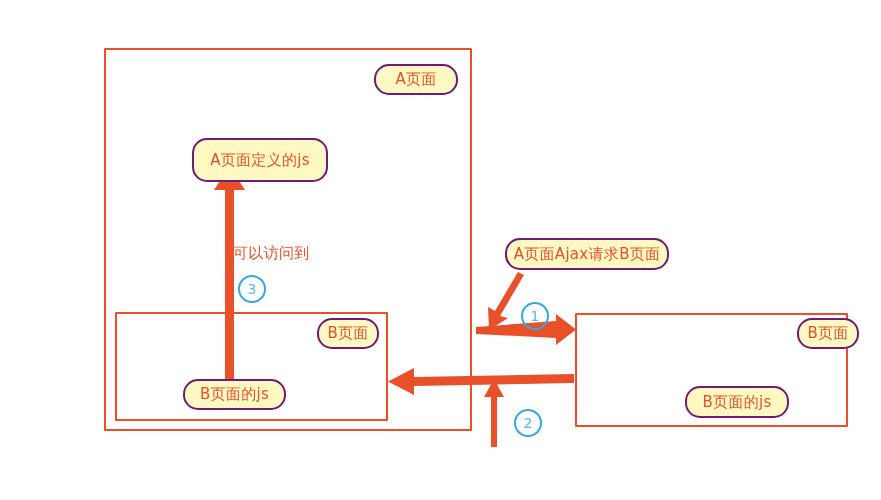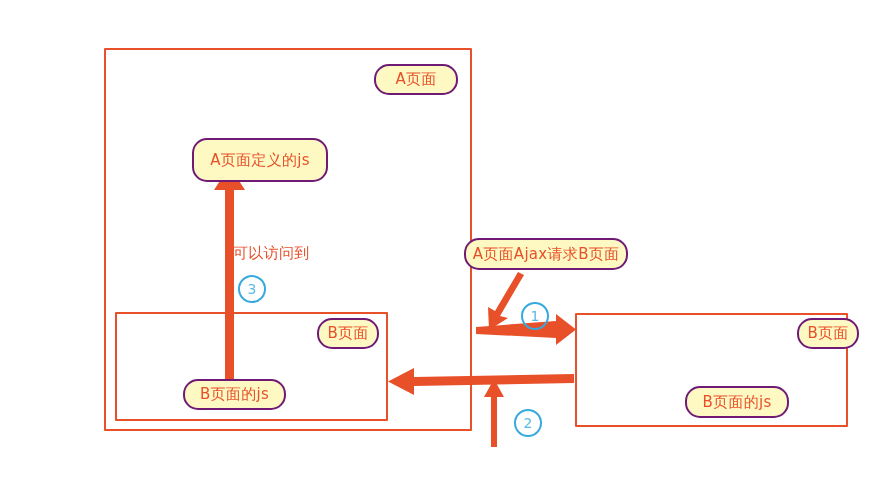--- a/index.html
+++ b/index.html
@@ -102,21 +102,21 @@
     width: 62px;
     height: 31px;
   }
   #chip-b-remote-js {
     left: 685px;
     top: 386px;
     width: 104px;
     height: 32px;
   }
   #chip-ajax-request {
-    left: 464px;
+    left: 505px;
     top: 238px;
     width: 164px;
     height: 32px;
   }
   #chip-return-html {
     left: 392px;
     top: 447px;
     width: 206px;
     height: 32px;
   }

